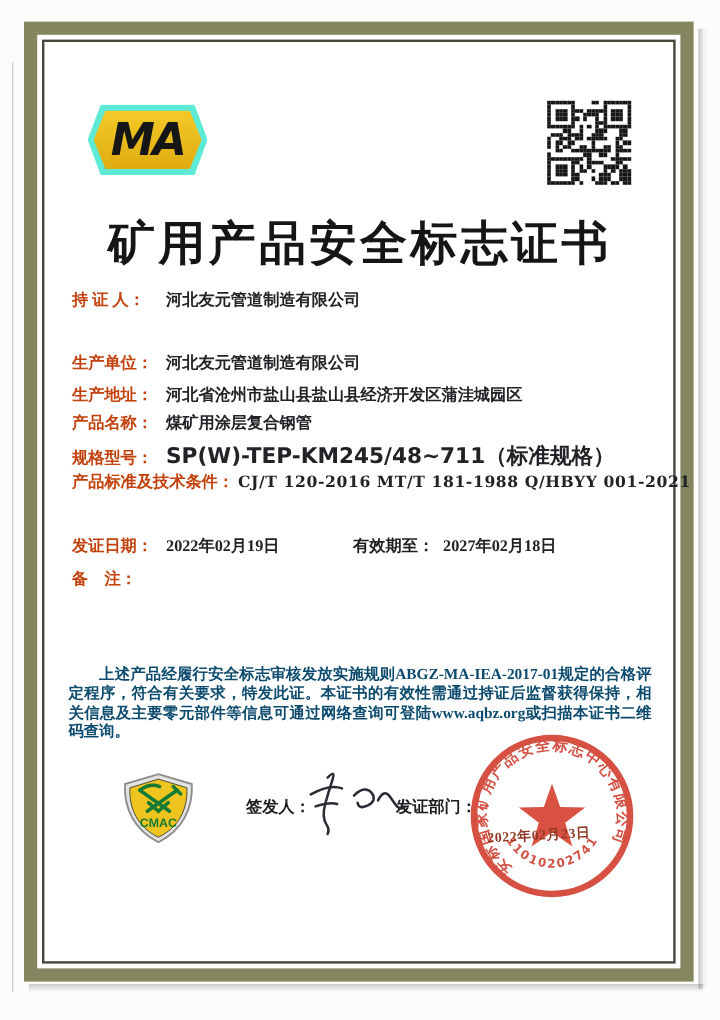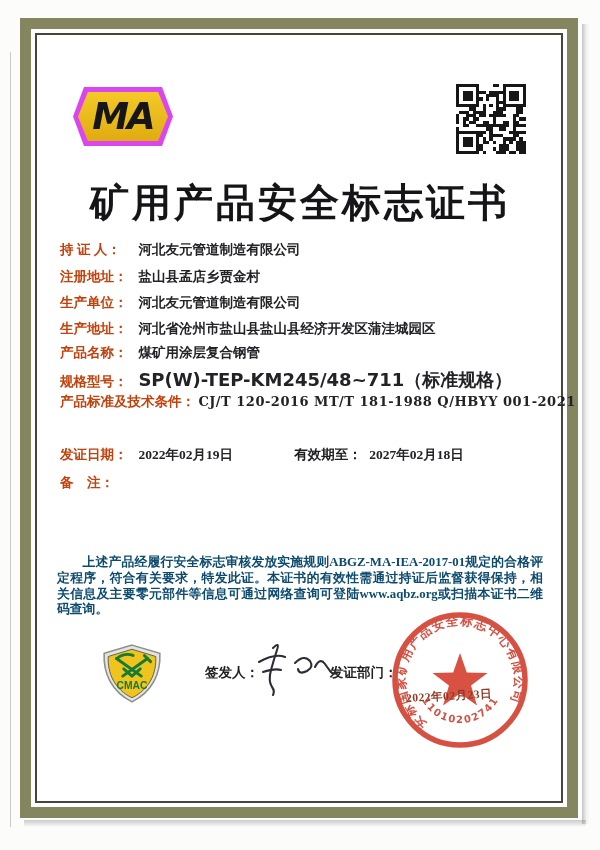--- a/index.html
+++ b/index.html
@@ -19,21 +19,21 @@
 
   
   .scan-left{position:absolute;left:10px;top:52px;width:1px;height:775px;background:#c9c9c6;z-index:0;}
   .scan-right{position:absolute;left:582px;top:24px;width:8px;height:800px;z-index:2;
       background:linear-gradient(90deg,rgba(110,110,108,.40),rgba(190,190,188,.18) 55%,rgba(250,250,249,0));}
   .scan-bottom{position:absolute;left:24px;top:820px;width:562px;height:7px;z-index:2;
       background:linear-gradient(180deg,rgba(110,110,108,.35),rgba(250,250,249,0));}
 
   
   .ma-badge{position:absolute;left:73px;top:87px;width:100px;height:59px;z-index:3;
-      background:#d946ef;clip-path:polygon(11% 0,89% 0,100% 50%,89% 100%,11% 100%,0 50%);
+      background:#5eead4;clip-path:polygon(11% 0,89% 0,100% 50%,89% 100%,11% 100%,0 50%);
       display:flex;align-items:center;justify-content:center;}
   .ma-badge .fill{position:absolute;inset:5px;background:linear-gradient(180deg,#f3c928,#e0ac10);
       clip-path:polygon(11% 0,89% 0,100% 50%,89% 100%,11% 100%,0 50%);}
   .ma-text{position:relative;font-family:"DejaVu Sans","Liberation Sans",sans-serif;
       font-weight:900;font-style:italic;font-size:37px;color:#161616;letter-spacing:-2px;
       transform:scaleY(1.02);line-height:1;}
 
   
   .cert-no{position:absolute;left:222px;top:104px;z-index:3;font-size:14px;font-weight:bold;}
   .cert-no .v{margin-left:8px;letter-spacing:1px;font-family:"Liberation Serif",serif;}
@@ -539,24 +539,20 @@
         <div class="on"></div>
         <div class="on"></div>
       </div>
   </div>
 
   <h1 class="title">矿用产品安全标志证书</h1>
 
   <div class="row" style="top:241px">
     <span class="lbl">持 证 人：</span>
     <span class="val val-kai">河北友元管道制造有限公司</span>
-  </div>
-  <div class="row" style="top:268px">
-    <span class="lbl">注册地址：</span>
-    <span class="val val-kai">盐山县孟店乡贾金村</span>
   </div>
   <div class="row" style="top:294px">
     <span class="lbl">生产单位：</span>
     <span class="val val-kai">河北友元管道制造有限公司</span>
   </div>
   <div class="row" style="top:320px">
     <span class="lbl">生产地址：</span>
     <span class="val val-kai">河北省沧州市盐山县盐山县经济开发区蒲洼城园区</span>
   </div>
   <div class="row" style="top:344px">

